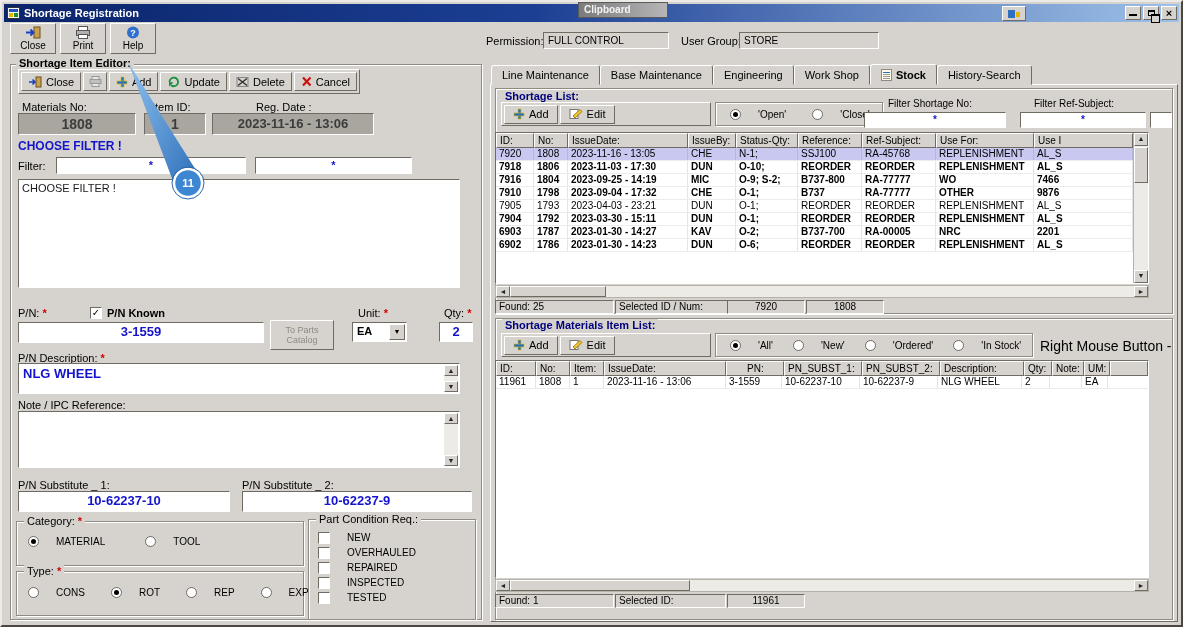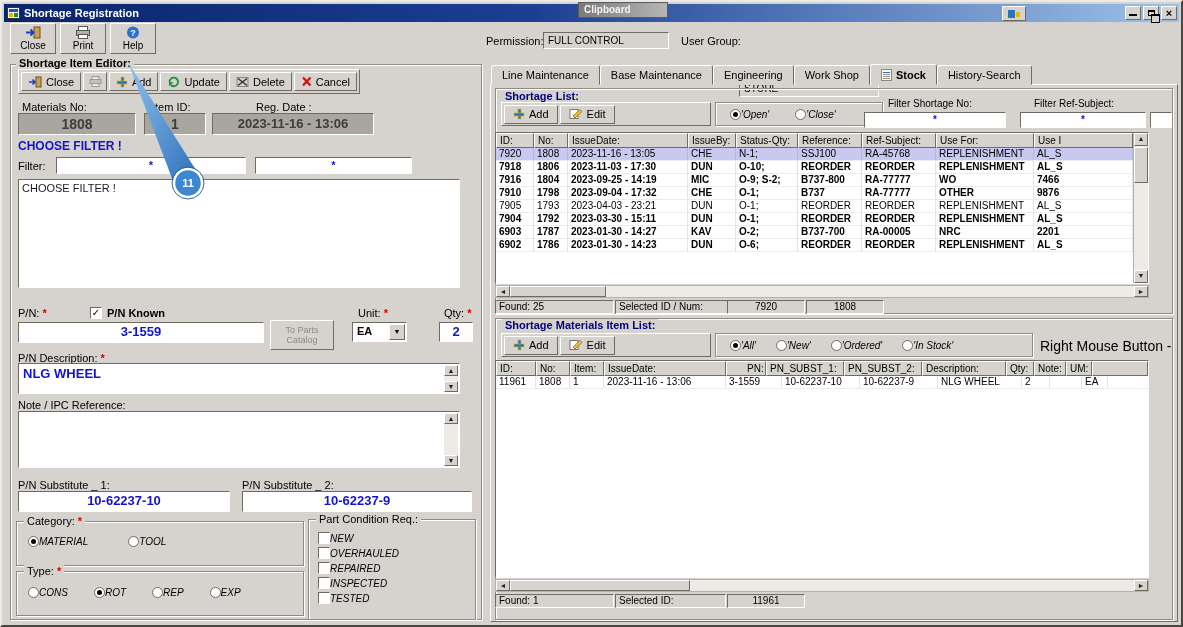--- a/index.html
+++ b/index.html
@@ -38,21 +38,21 @@
   .tbtn.icononly{width:24px;justify-content:center;padding:0;}
   .list-btn{height:19px;display:inline-flex;align-items:center;gap:4px;padding:0 8px;font-size:11px;
         border:1px solid;border-color:#fff #6f6b63 #6f6b63 #fff;background:#d6d3ce;white-space:nowrap;}
   
   .grayval{position:absolute;background:#a9a69f;border:1px solid;border-color:#6f6b63 #fff #fff #6f6b63;
            color:#3c3c3c;font-weight:bold;text-align:center;overflow:hidden;white-space:nowrap;}
   .whiteval{position:absolute;background:#fff;border:1px solid;border-color:#6f6b63 #fff #fff #6f6b63;
             color:#1414cc;font-weight:bold;text-align:center;overflow:hidden;white-space:nowrap;}
   .bluebig{font-size:13px;line-height:18px;}
   
-  .opt{display:inline-flex;align-items:flex-end;gap:0;font-size:10px;white-space:nowrap;font-style:italic;}
+  .opt{display:inline-flex;align-items:flex-start;gap:17px;font-size:10px;white-space:nowrap;}
   .radio{width:11px;height:11px;border-radius:50%;background:#fff;border:1px solid #6f6b63;position:relative;flex:0 0 auto;}
   .radio.on::after{content:'';position:absolute;left:2px;top:2px;width:5px;height:5px;border-radius:50%;background:#000;}
   .checkbox{width:12px;height:12px;background:#fff;border:1px solid;border-color:#6f6b63 #fff #fff #6f6b63;
             font-size:10px;line-height:10px;text-align:center;font-weight:bold;flex:0 0 auto;color:#000;}
   
   #tab-bar{position:absolute;left:489px;top:62px;display:flex;align-items:flex-end;z-index:4;}
   .tab{height:20px;display:inline-flex;align-items:center;gap:4px;padding:0 10px;background:#d6d3ce;
        border:1px solid;border-color:#fff #6f6b63 transparent #fff;border-top-left-radius:3px;border-top-right-radius:3px;font-size:11px;}
   .tab.active{height:21px;font-weight:bold;}
   .tab-ico{width:11px;height:12px;background:#fffbe8;border:1px solid #8a8a8a;position:relative;}
@@ -144,21 +144,21 @@
           <text x="7" y="10" text-anchor="middle" font-size="9" font-weight="bold" fill="#fff">?</text>
         </svg>
     </span>
     <span>Help</span>
   </div>
   <span class="lbl" style="left:484px;top:33px;">Permission:</span>
   <div class="abs sunken" style="left:541px;top:30px;width:126px;height:17px;background:#d6d3ce;font-size:10px;padding:2px 4px;">
     <span>FULL CONTROL</span>
   </div>
   <span class="lbl" style="left:679px;top:33px;">User Group:</span>
-  <div class="abs sunken" style="left:737px;top:30px;width:140px;height:17px;background:#d6d3ce;font-size:10px;padding:2px 4px;margin-top:48px;">
+  <div class="abs sunken" style="left:737px;top:30px;width:140px;height:17px;background:#d6d3ce;font-size:10px;padding:2px 4px;">
     <span>STORE</span>
   </div>
 
   <div class="abs etched" style="left:8px;top:62px;width:472px;height:556px;"></div>
   <span class="grouptitle" style="left:14px;top:55px;">Shortage Item Editor:</span>
 
   <div class="tstrip" style="left:16px;top:67px;width:342px;height:25px;">
     <span class="tbtn">
       <svg width="14" height="12">
           <rect x="8" y="1" width="5" height="10" fill="#c8a050" stroke="#6b4e1d"></rect>
@@ -536,21 +536,21 @@
       </span>
     </div>
   <span class="hintline" style="left:1038px;top:336px;width:134px;">Right Mouse Button - P</span>
 
   <div class="table" id="materials-table" style="left:493px;top:358px;width:654px;height:218px;">
       <div class="thead">
         <div class="th" style="width: 40px;">ID:</div>
         <div class="th" style="width: 34px;">No:</div>
         <div class="th" style="width: 34px;">Item:</div>
         <div class="th" style="width: 122px;">IssueDate:</div>
-        <div class="th" style="width: 40px; padding-left: 20px;">PN:</div>
+        <div class="th" style="width: 58px; padding-left: 20px;">PN:</div>
         <div class="th" style="width: 78px;">PN_SUBST_1:</div>
         <div class="th" style="width: 78px;">PN_SUBST_2:</div>
         <div class="th" style="width: 84px;">Description:</div>
         <div class="th" style="width: 28px;">Qty:</div>
         <div class="th" style="width: 32px;">Note:</div>
         <div class="th" style="width: 26px;">UM:</div>
         <div class="th fill"></div>
       </div>
       <div class="tr">
         <div class="td" style="width: 40px;">11961</div>

